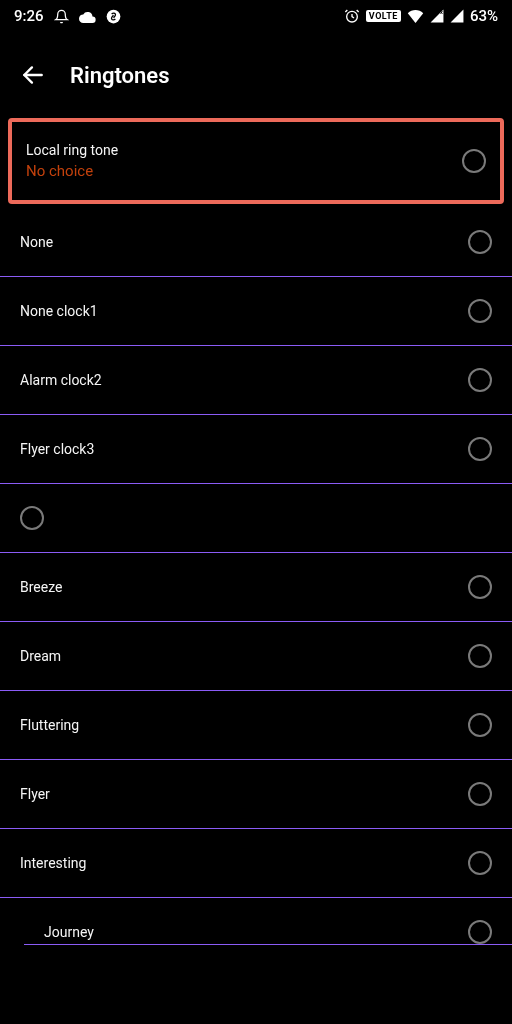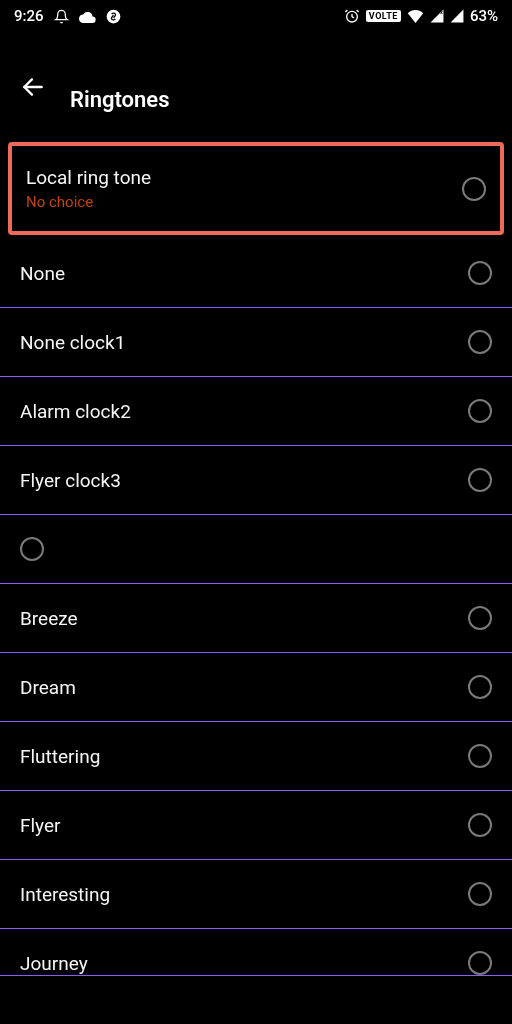--- a/index.html
+++ b/index.html
@@ -28,45 +28,45 @@
       background:#fff; color:#000; font-size:9px; font-weight:700;
       padding:1px 3px; border-radius:2px; letter-spacing:0.5px;
     }
     .header {
       display: flex;
       align-items: center;
       gap: 24px;
       padding: 30px 20px 30px 20px;
     }
     .back-arrow { display:flex; align-items:center; }
-    .header-title { font-size: 22px; font-weight: 600; margin-top: 25px; }
+    .header-title { font-size: 22px; font-weight: 600; }
     .highlight-box {
       margin: 0 8px;
       border: 4px solid #ed6a5a;
       border-radius: 4px;
     }
     .list-item {
       display: flex;
       align-items: center;
       justify-content: space-between;
       padding: 18px 18px 18px 18px;
       border-bottom: 1px solid #8b5cf6;
     }
     .highlight-box .list-item { border-bottom:none; padding: 20px 14px; }
     .item-text { display:flex; flex-direction: column; gap:4px; }
-    .item-title { font-size: 19px; color:#f5f5f5; }
+    .item-title { font-size: 14px; color:#f5f5f5; }
     .item-subtitle { font-size: 15px; color:#c2410c; }
     .radio {
       width: 24px; height: 24px; border: 2px solid #7a7a7a;
       border-radius: 50%; flex-shrink:0;
     }
     .list { padding-top: 4px; }
     .list .list-item { padding: 22px 20px; }
     .list .list-item:last-child { padding-bottom: 0; }
-    .partial { padding-top: 22px; padding-bottom: 0; }
+    .partial { padding-top: 22px; padding-bottom: 0; margin-left: 24px; }
   </style>
 </head>
 <body>
 
 <div class="status-bar">
   <div class="status-left">
     <span>9:26</span>
     <span class="status-icon">
       <svg width="15" height="15" viewBox="0 0 24 24" fill="none" stroke="#fff" stroke-width="2">
           <path d="M18 8a6 6 0 10-12 0c0 7-3 9-3 9h18s-3-2-3-9"></path>

